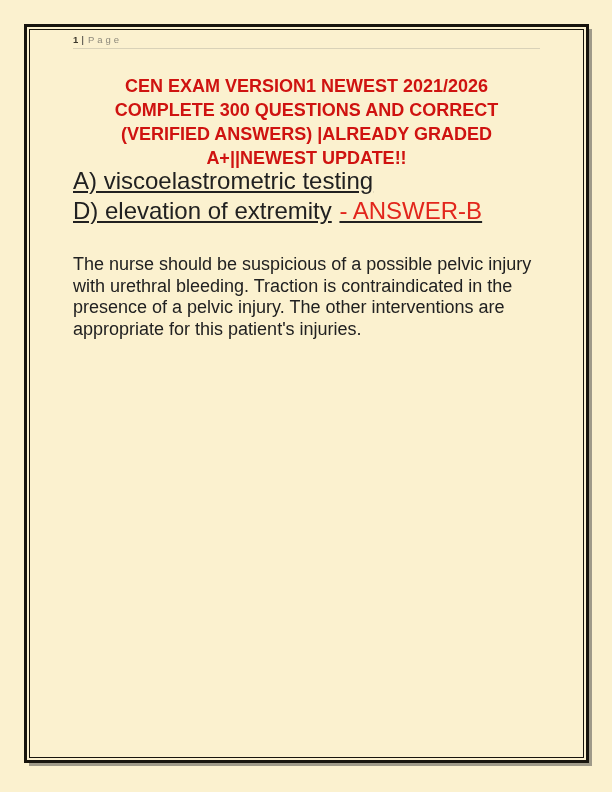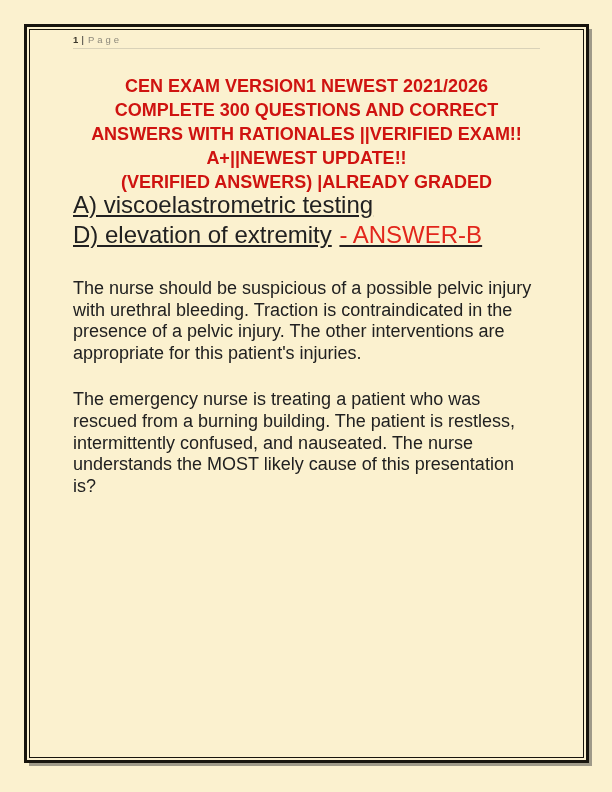--- a/index.html
+++ b/index.html
@@ -85,30 +85,28 @@
     <div class="content">
 
       <div class="page-header">
         <span class="pg-num">1</span><span class="pg-sep">|</span><span class="pg-label">Page</span>
       </div>
       <div class="header-rule"></div>
 
       <div class="doc-title">
         <div>CEN EXAM VERSION1 NEWEST 2021/2026</div>
         <div>COMPLETE 300 QUESTIONS AND CORRECT</div>
-        <div>ANSWERS WITH RATIONALES ||VERIFIED EXAM!!</div>
+        <div>(VERIFIED ANSWERS) |ALREADY GRADED</div>
         <div>A+||NEWEST UPDATE!!</div>
-        <div>(VERIFIED ANSWERS) |ALREADY GRADED</div>
       </div>
 
 
       <div class="options">
         <p class="option"><span>A) viscoelastrometric testing</span></p>
         <p class="option"><span>D) elevation of extremity</span><span class="answer">- ANSWER-B</span></p>
       </div>
 
       <p class="para rationale">The nurse should be suspicious of a possible pelvic injury with urethral bleeding. Traction is contraindicated in the presence of a pelvic injury. The other interventions are appropriate for this patient's injuries.</p>
 
-      <p class="para question2">The emergency nurse is treating a patient who was rescued from a burning building. The patient is restless, intermittently confused, and nauseated. The nurse understands the MOST likely cause of this presentation is?</p>
 
     </div>
   </div>
 </div>
 
 </body></html>

